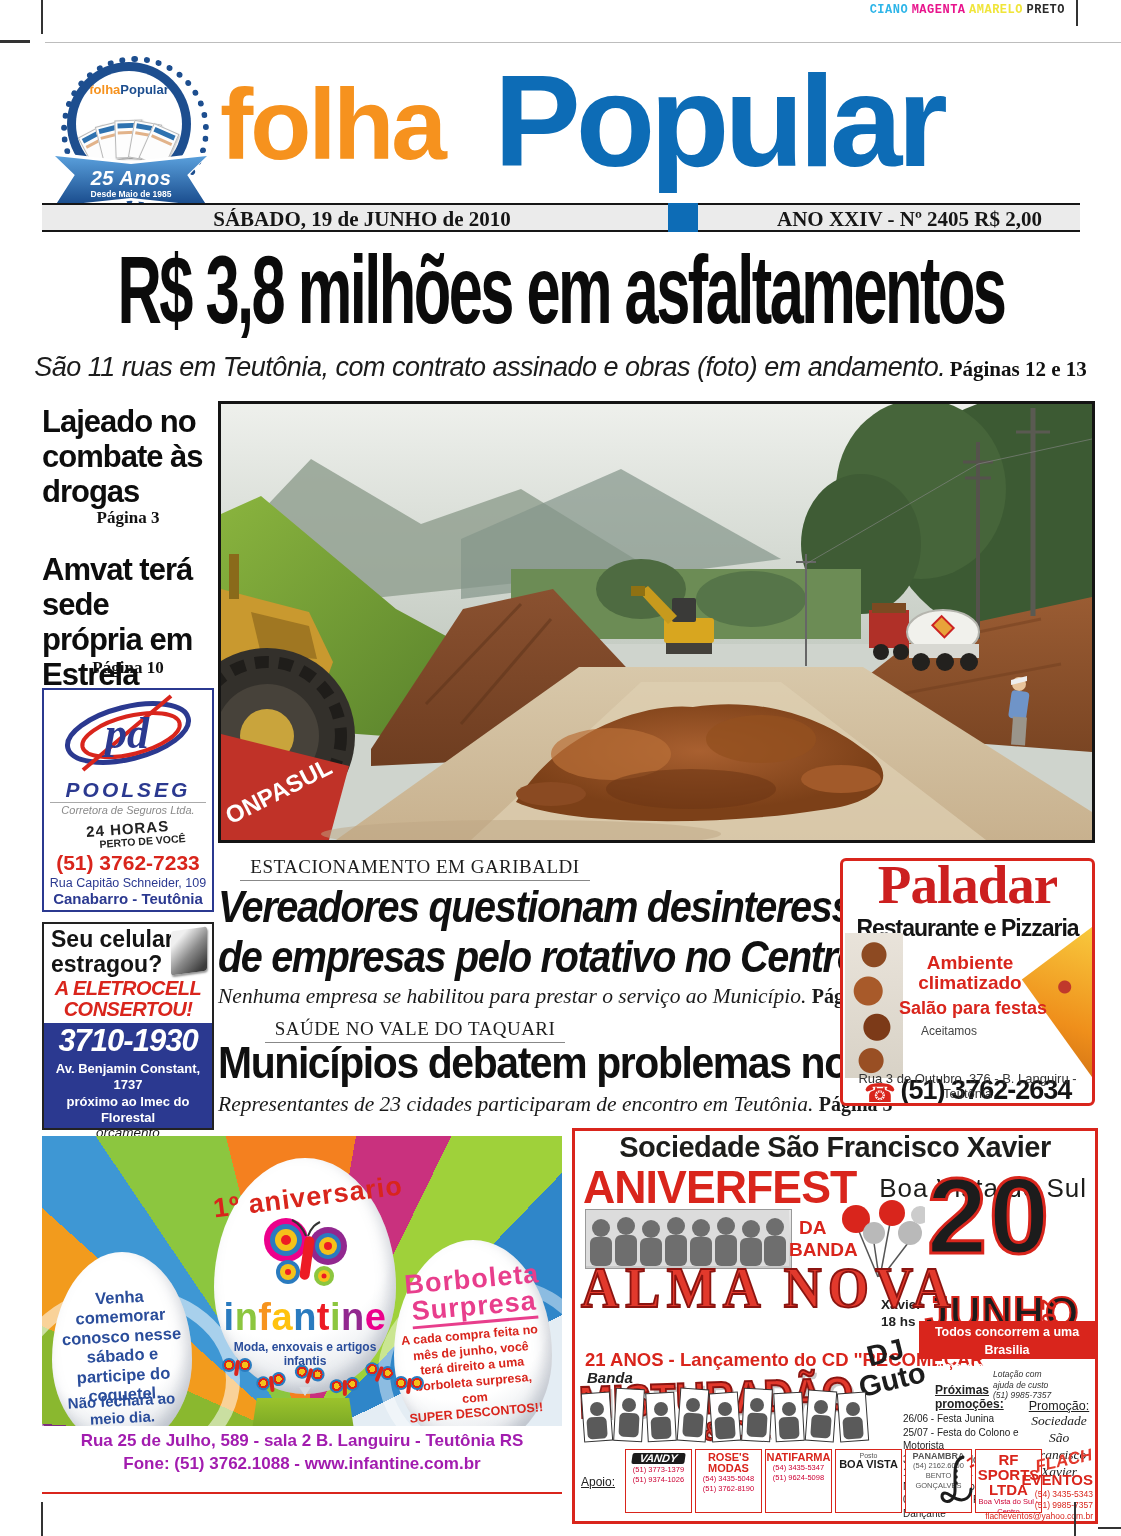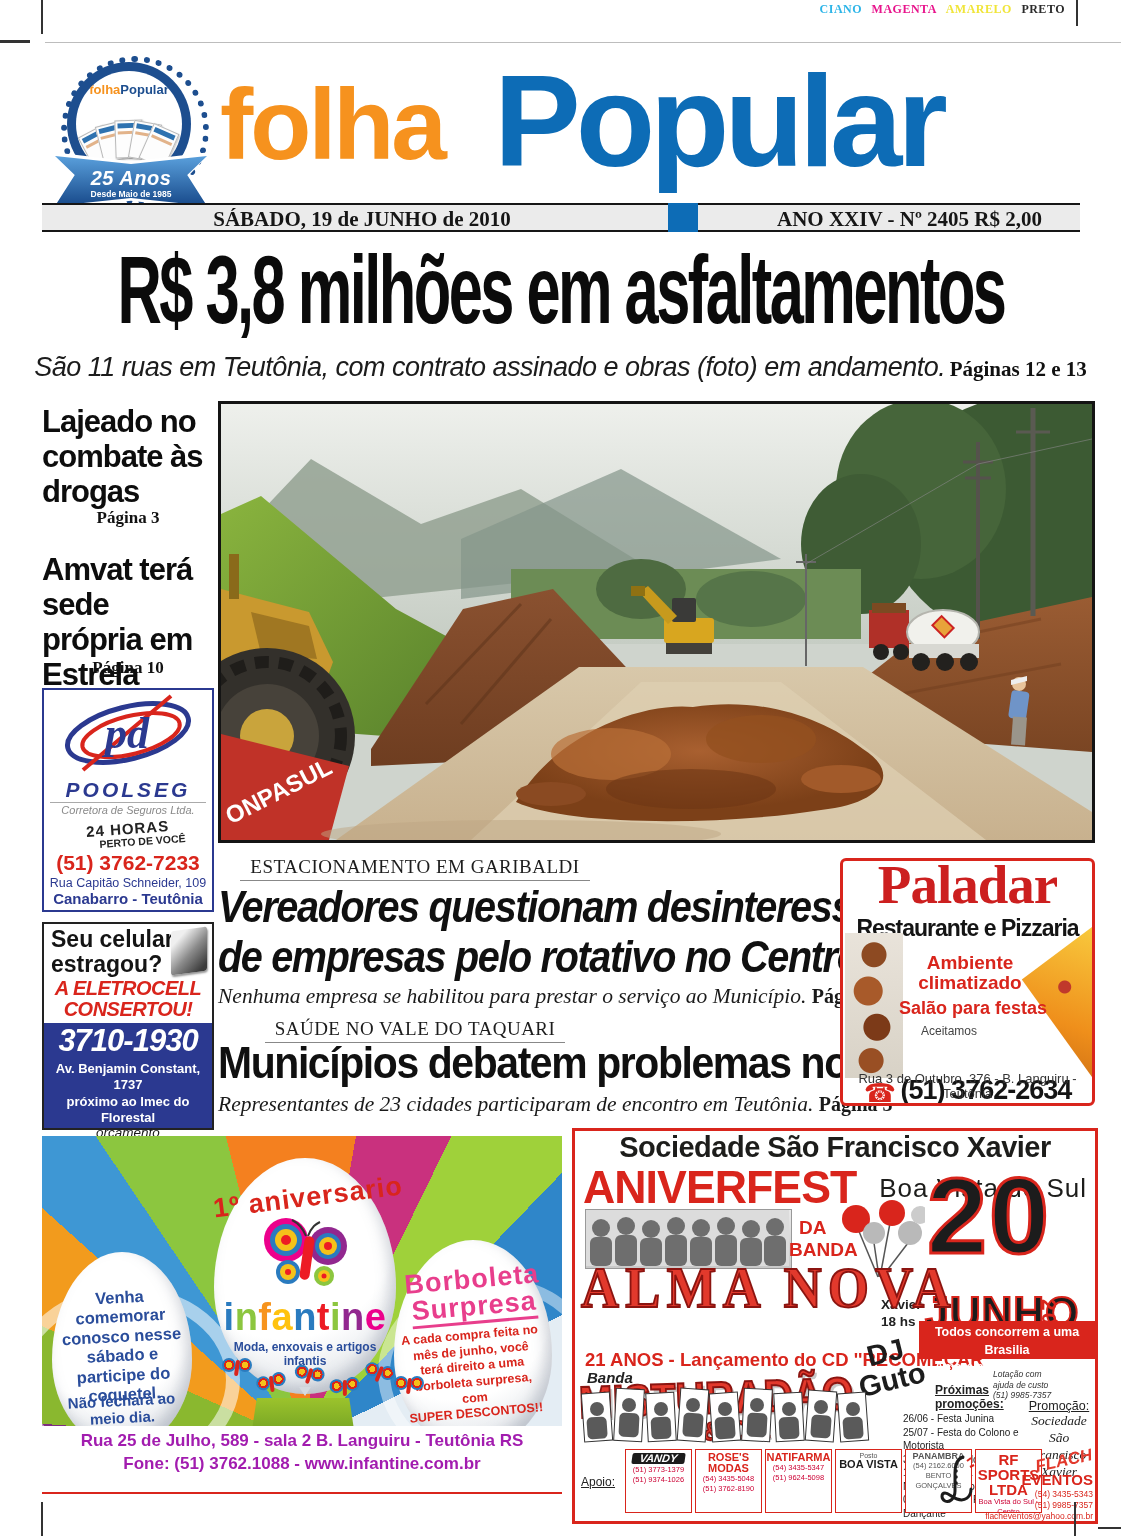--- a/index.html
+++ b/index.html
@@ -3,21 +3,21 @@
 <meta charset="utf-8">
 <style>
   html,body{margin:0;padding:0;background:#fff;}
   .page{position:relative;width:1121px;height:1536px;background:#fff;overflow:hidden;
         font-family:"Liberation Sans",sans-serif;color:#111;}
   .serif{font-family:"Liberation Serif",serif;}
   .abs{position:absolute;}
 
   
   .cmyk{top:2px;right:56px;font-family:"Liberation Serif",serif;font-size:12px;font-weight:bold;letter-spacing:.5px;}
-  .cmyk span{margin-left:6px;}
+  .cmyk span{font-family:Liberation Mono, monospace;}
   .c-cyan{color:#2eb5e8;} .c-mag{color:#e8148c;} .c-yel{color:#f0e53a;} .c-blk{color:#2b2b2b;}
   .mark{background:#333;}
   .toprule{top:42px;left:45px;width:1076px;height:1px;background:#bdbdbd;}
 
   
   .badge{left:55px;top:56px;width:152px;height:150px;}
   .b-outer{position:absolute;left:6px;top:0;width:136px;height:136px;border-radius:50%;border:6px dotted #1d4e8f;}
   .b-rim{position:absolute;left:12px;top:6px;width:124px;height:124px;border-radius:50%;background:#1d4e8f;}
   .b-face{position:absolute;left:21px;top:15px;width:106px;height:106px;border-radius:50%;background:#fff;overflow:hidden;}
   .b-brand{position:absolute;top:11px;width:100%;text-align:center;font-size:13px;font-weight:bold;}

